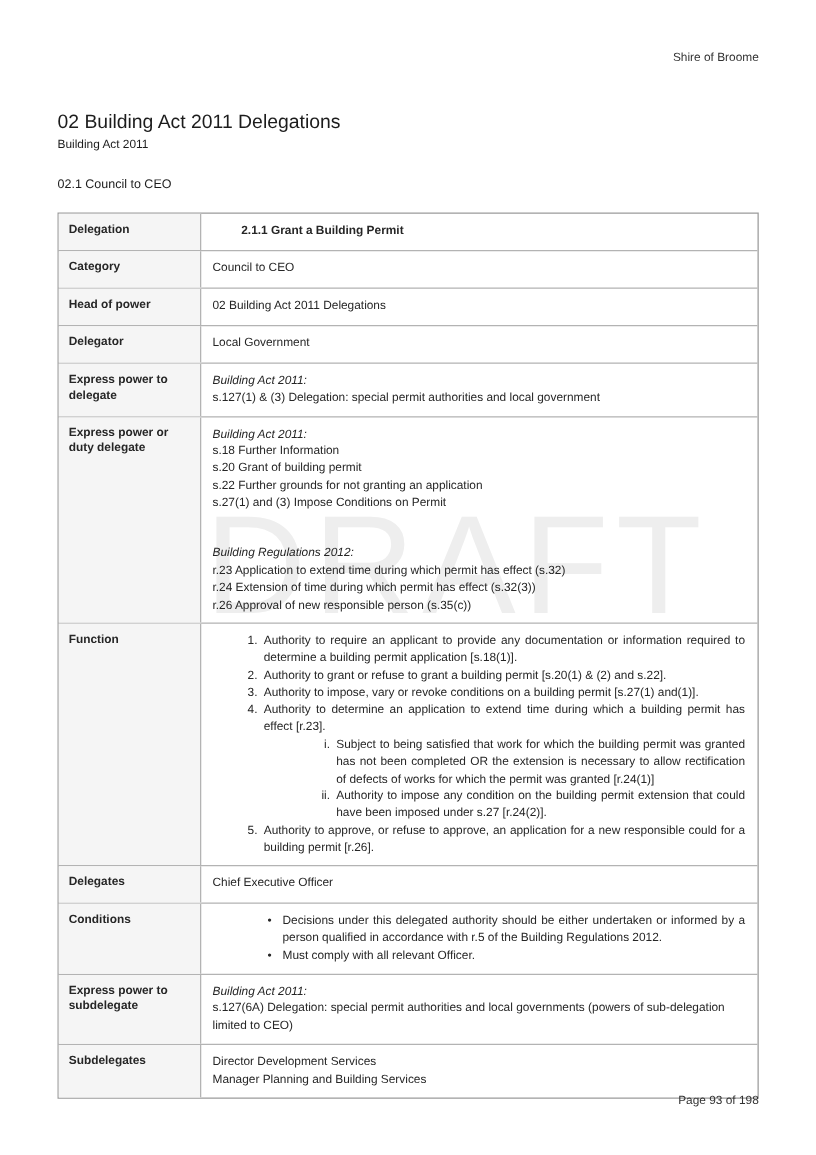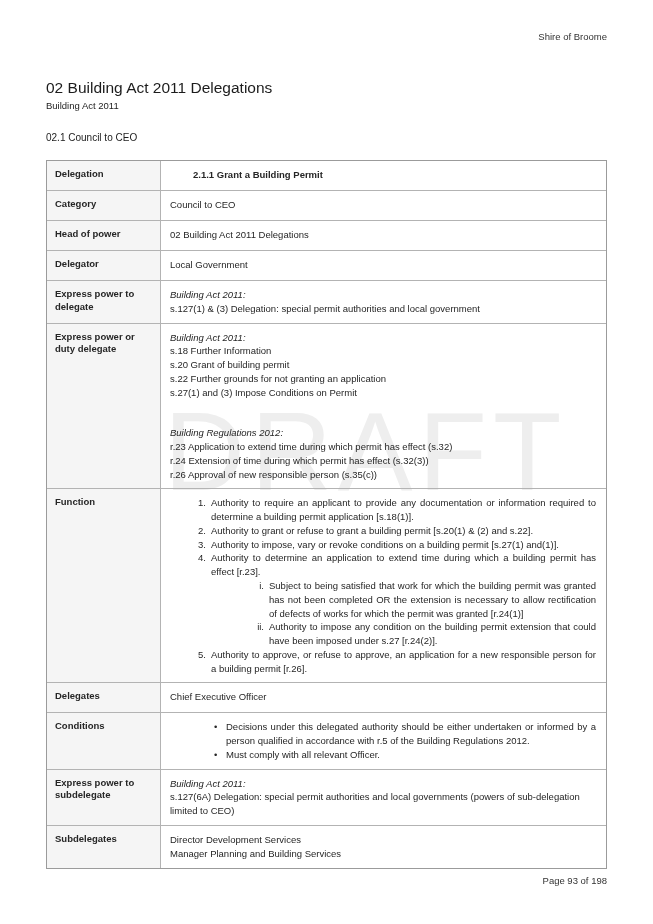--- a/index.html
+++ b/index.html
@@ -6,21 +6,21 @@
   body {
     width:653px; height:924px; position:relative; overflow:hidden;
     background:#ffffff; color:#262626;
     font-family:"Liberation Sans", sans-serif;
   }
   .watermark {
     position:absolute; left:128px; top:396px; z-index:0;
     font-size:112px; line-height:112px; letter-spacing:6px;
     color:#eeeeee; font-weight:400; user-select:none; white-space:nowrap;margin-left:36px;
   }
-  .content { position:absolute; left:46px; right:46px; top:2px; z-index:1; }
+  .content { position:absolute; left:46px; right:46px; top:12px; z-index:1; }
   .hdr { text-align:right; padding-top:29px; font-size:9.5px; color:#333; }
   .title-main { font-size:15.5px; font-weight:400; color:#1c1c1c; margin:37px 0 0 0; }
   .title-sub  { font-size:9.5px; color:#1c1c1c; margin-top:3px; }
   .title-section { font-size:10px; font-weight:400; color:#1c1c1c; margin-top:21px; }
 
   .dtable { margin-top:17px; border:1px solid #9b9b9b; }
   .drow { display:flex; border-top:1px solid #b3b3b3; background:transparent; }
   .drow:first-child { border-top:none;gap:23px; }
   .cl {
     width:114px; box-sizing:border-box; flex:0 0 114px;
@@ -132,21 +132,21 @@
           <div class="fn-item sub">
             <span class="fn-m">i.</span>
             <span class="fn-t">Subject to being satisfied that work for which the building permit was granted has not been completed OR the extension is necessary to allow rectification of defects of works for which the permit was granted [r.24(1)]</span>
           </div>
           <div class="fn-item sub">
             <span class="fn-m">ii.</span>
             <span class="fn-t">Authority to impose any condition on the building permit extension that could have been imposed under s.27 [r.24(2)].</span>
           </div>
           <div class="fn-item">
             <span class="fn-m">5.</span>
-            <span class="fn-t">Authority to approve, or refuse to approve, an application for a new responsible person for a building permit [r.26].</span>
+            <span class="fn-t">Authority to approve, or refuse to approve, an application for a new responsible could for a building permit [r.26].</span>
           </div>
         </div>
       </div>
     </div>
 
     <div class="drow">
       <div class="cl">Delegates</div>
       <div class="cv">Chief Executive Officer</div>
     </div>
 

